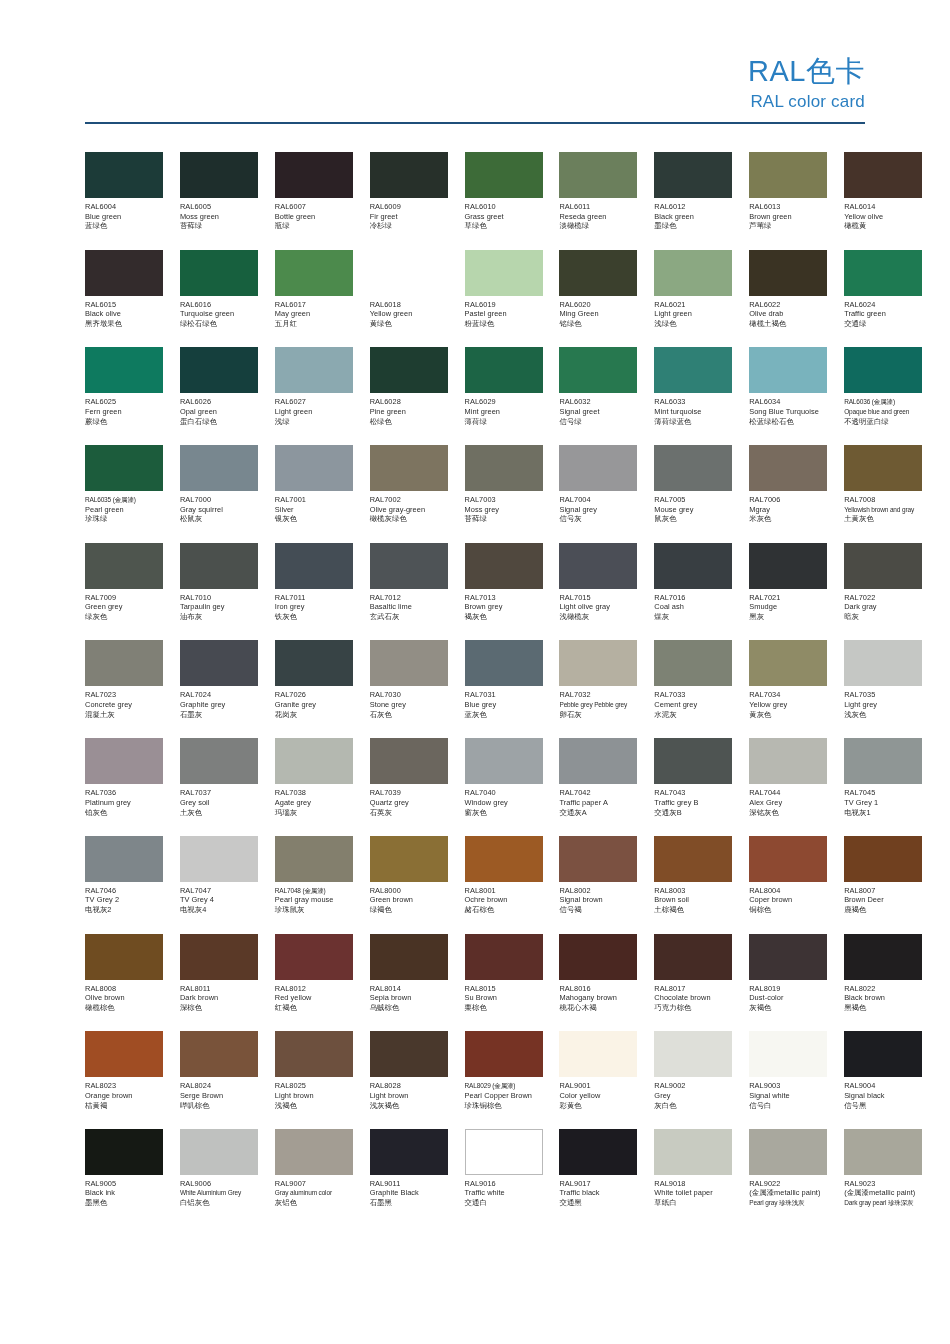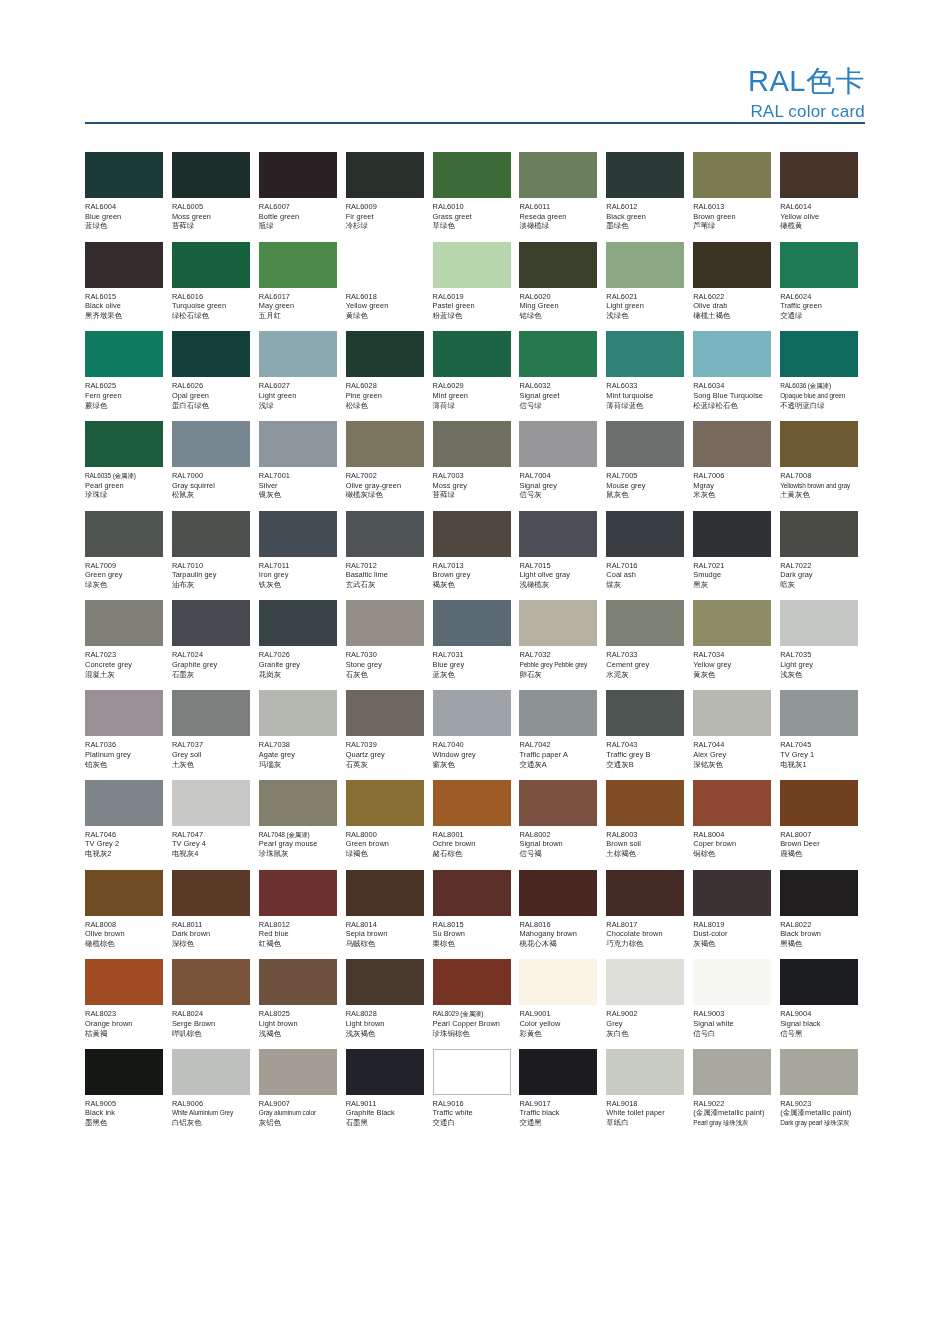--- a/index.html
+++ b/index.html
@@ -9,21 +9,21 @@
     font-family:"Liberation Sans","DejaVu Sans",sans-serif;
     -webkit-font-smoothing:antialiased;
   }
   .page{position:relative;width:950px;height:1344px;box-sizing:border-box;}
 
   
   .header{
     position:absolute;left:0;top:0;width:950px;height:128px;
   }
   .title-block{
-    position:absolute;right:85px;top:64px;
+    position:absolute;right:85px;top:54px;
     text-align:right;
   }
   .title-cn{
     font-size:29px;line-height:34px;
     color:#2a7fc1;font-weight:400;letter-spacing:.5px;
     white-space:nowrap;
   }
   .title-en{
     font-size:17px;line-height:22px;margin-top:3px;
     color:#2a7fc1;font-weight:400;letter-spacing:.2px;
@@ -33,21 +33,21 @@
     position:absolute;left:85px;top:122px;width:780px;height:2px;
     background:#1f4f7a;
   }
 
   
   .grid{
     position:absolute;left:85px;top:152px;
     width:782px;
     display:grid;
     grid-template-columns:repeat(9, 86.9px);
-    row-gap:0px;column-gap:0px;
+    row-gap:0px;column-gap:0px;gap:8px;
   }
   .cell{
     width:86.9px;
     height:89.7px;
     box-sizing:border-box;
     padding-right:8px;
     position:relative;
   }
   .swatch{
     width:78px;height:46px;
@@ -686,21 +686,21 @@
         <div class="labels">
           <div class="code">RAL8011</div>
           <div class="en">Dark brown</div>
           <div class="cn">深棕色</div>
         </div>
       </div>
       <div class="cell">
         <div class="swatch" style="background: rgb(107, 50, 48);"></div>
         <div class="labels">
           <div class="code">RAL8012</div>
-          <div class="en">Red blue</div>
+          <div class="en">Red yellow</div>
           <div class="cn">红褐色</div>
         </div>
       </div>
       <div class="cell">
         <div class="swatch" style="background: rgb(73, 51, 36);"></div>
         <div class="labels">
           <div class="code">RAL8014</div>
           <div class="en">Sepia brown</div>
           <div class="cn">乌贼棕色</div>
         </div>

